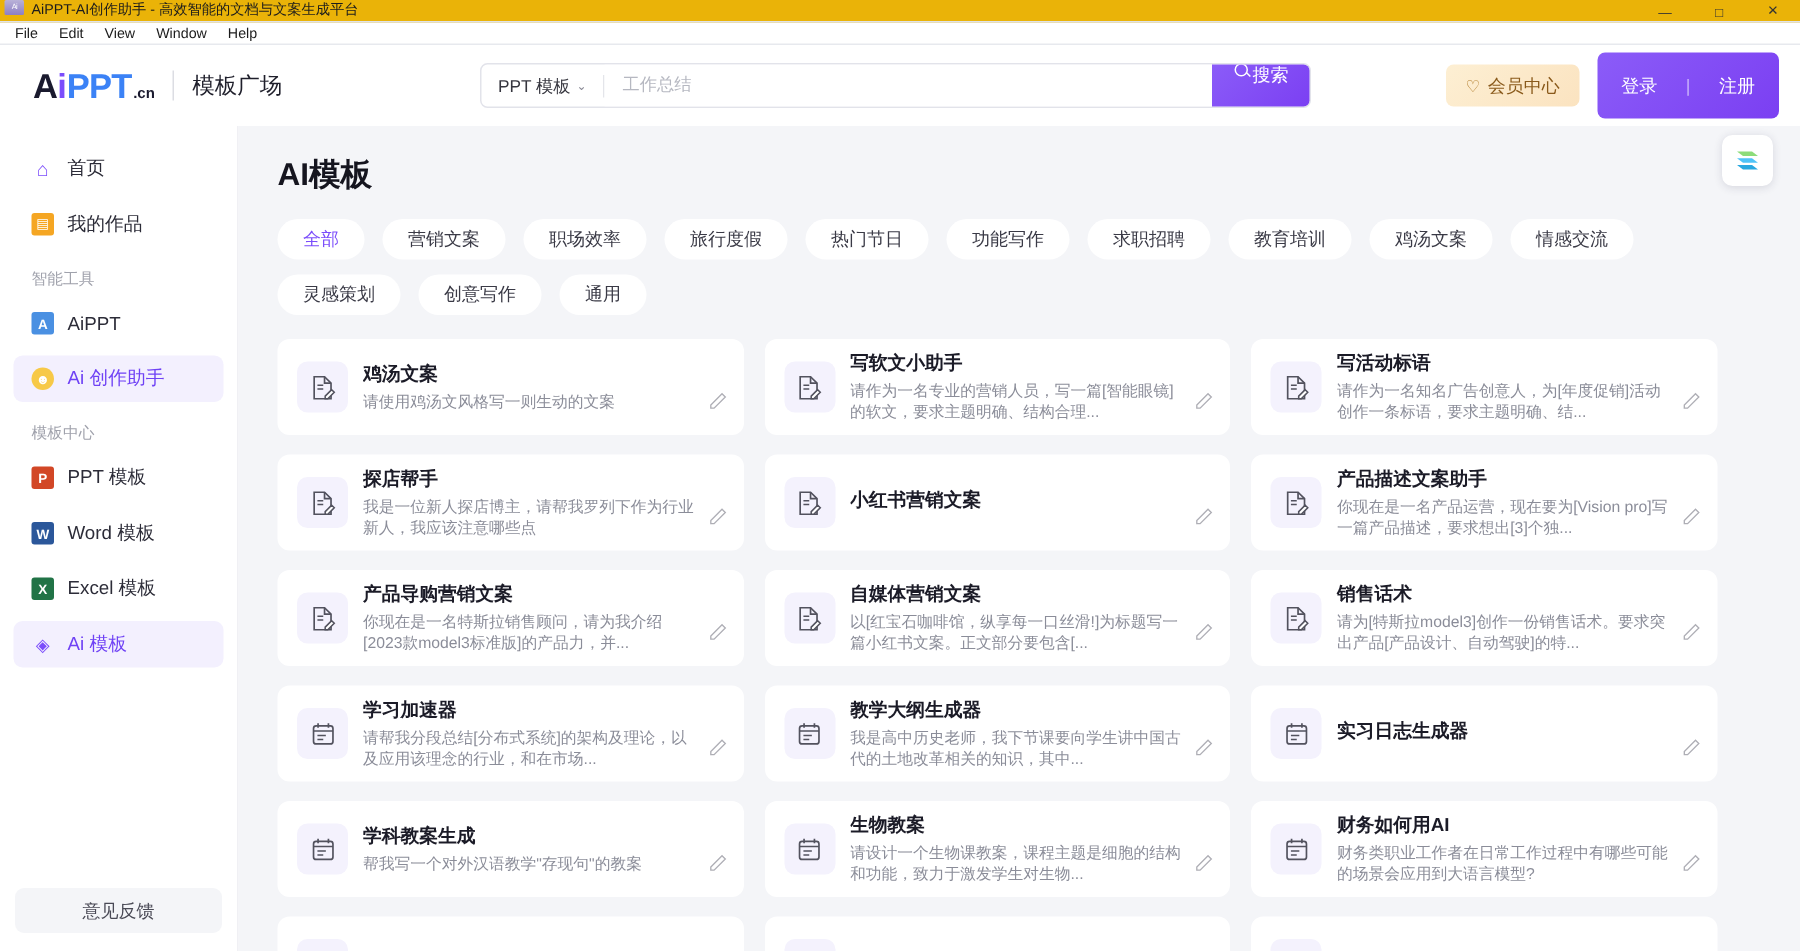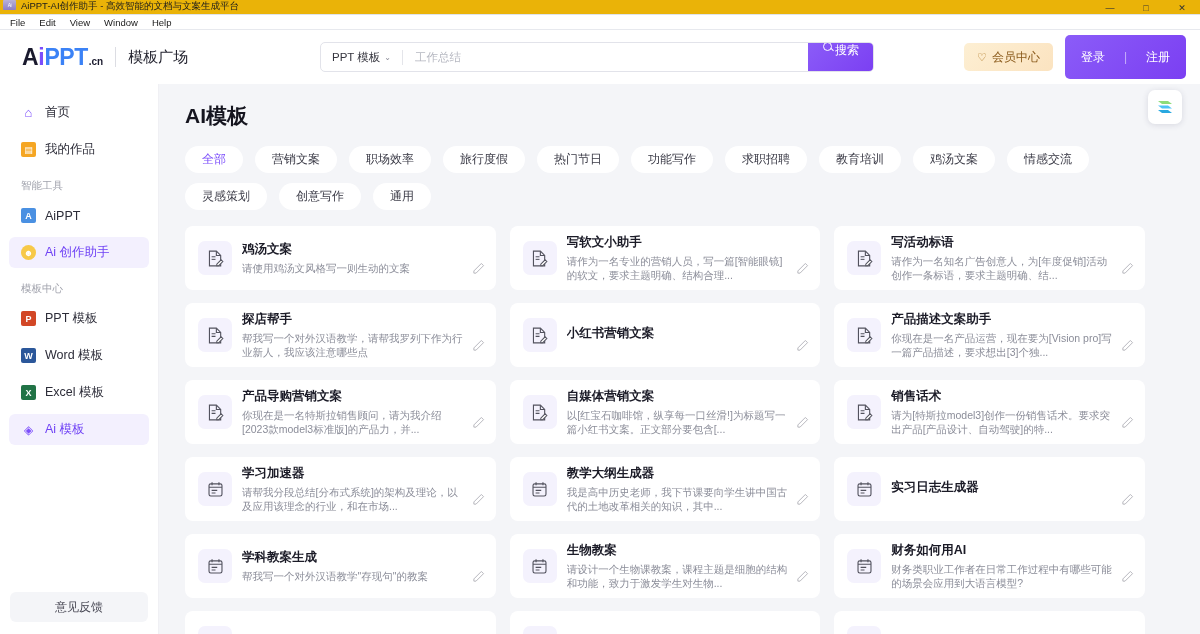--- a/index.html
+++ b/index.html
@@ -382,21 +382,21 @@
         <path d="M4 2.5h8l5 5v12H4z" fill="none" stroke="#52525e" stroke-width="1.3"></path>
         <path d="M12 2.5v5h5" fill="none" stroke="#52525e" stroke-width="1.3"></path>
         <line x1="6.5" y1="9" x2="11" y2="9" stroke="#52525e" stroke-width="1.2"></line>
         <line x1="6.5" y1="12" x2="11" y2="12" stroke="#52525e" stroke-width="1.2"></line>
         <path d="M17.5 12.5l2 2-5 5h-2v-2z" fill="#fff" stroke="#52525e" stroke-width="1.2"></path>
       </svg>
 
     </div>
     <div class="card-text">
       <div class="card-title">探店帮手</div>
-      <div class="card-desc">帮我写一个对外汉语教学，请帮我罗列下作为行业新人，我应该注意哪些点</div>
+      <div class="card-desc">我是一位新人探店博主，请帮我罗列下作为行业新人，我应该注意哪些点</div>
     </div>
     <div class="card-edit">
       <svg width="13" height="13" viewBox="0 0 16 16">
         <path d="M11.5 1.8l2.7 2.7L5 13.7H2.3v-2.7z" fill="none" stroke="#6d6d7a" stroke-width="1.1"></path>
       </svg>
     </div>
   </div>
 
   <div class="card">
     <div class="card-ico">

